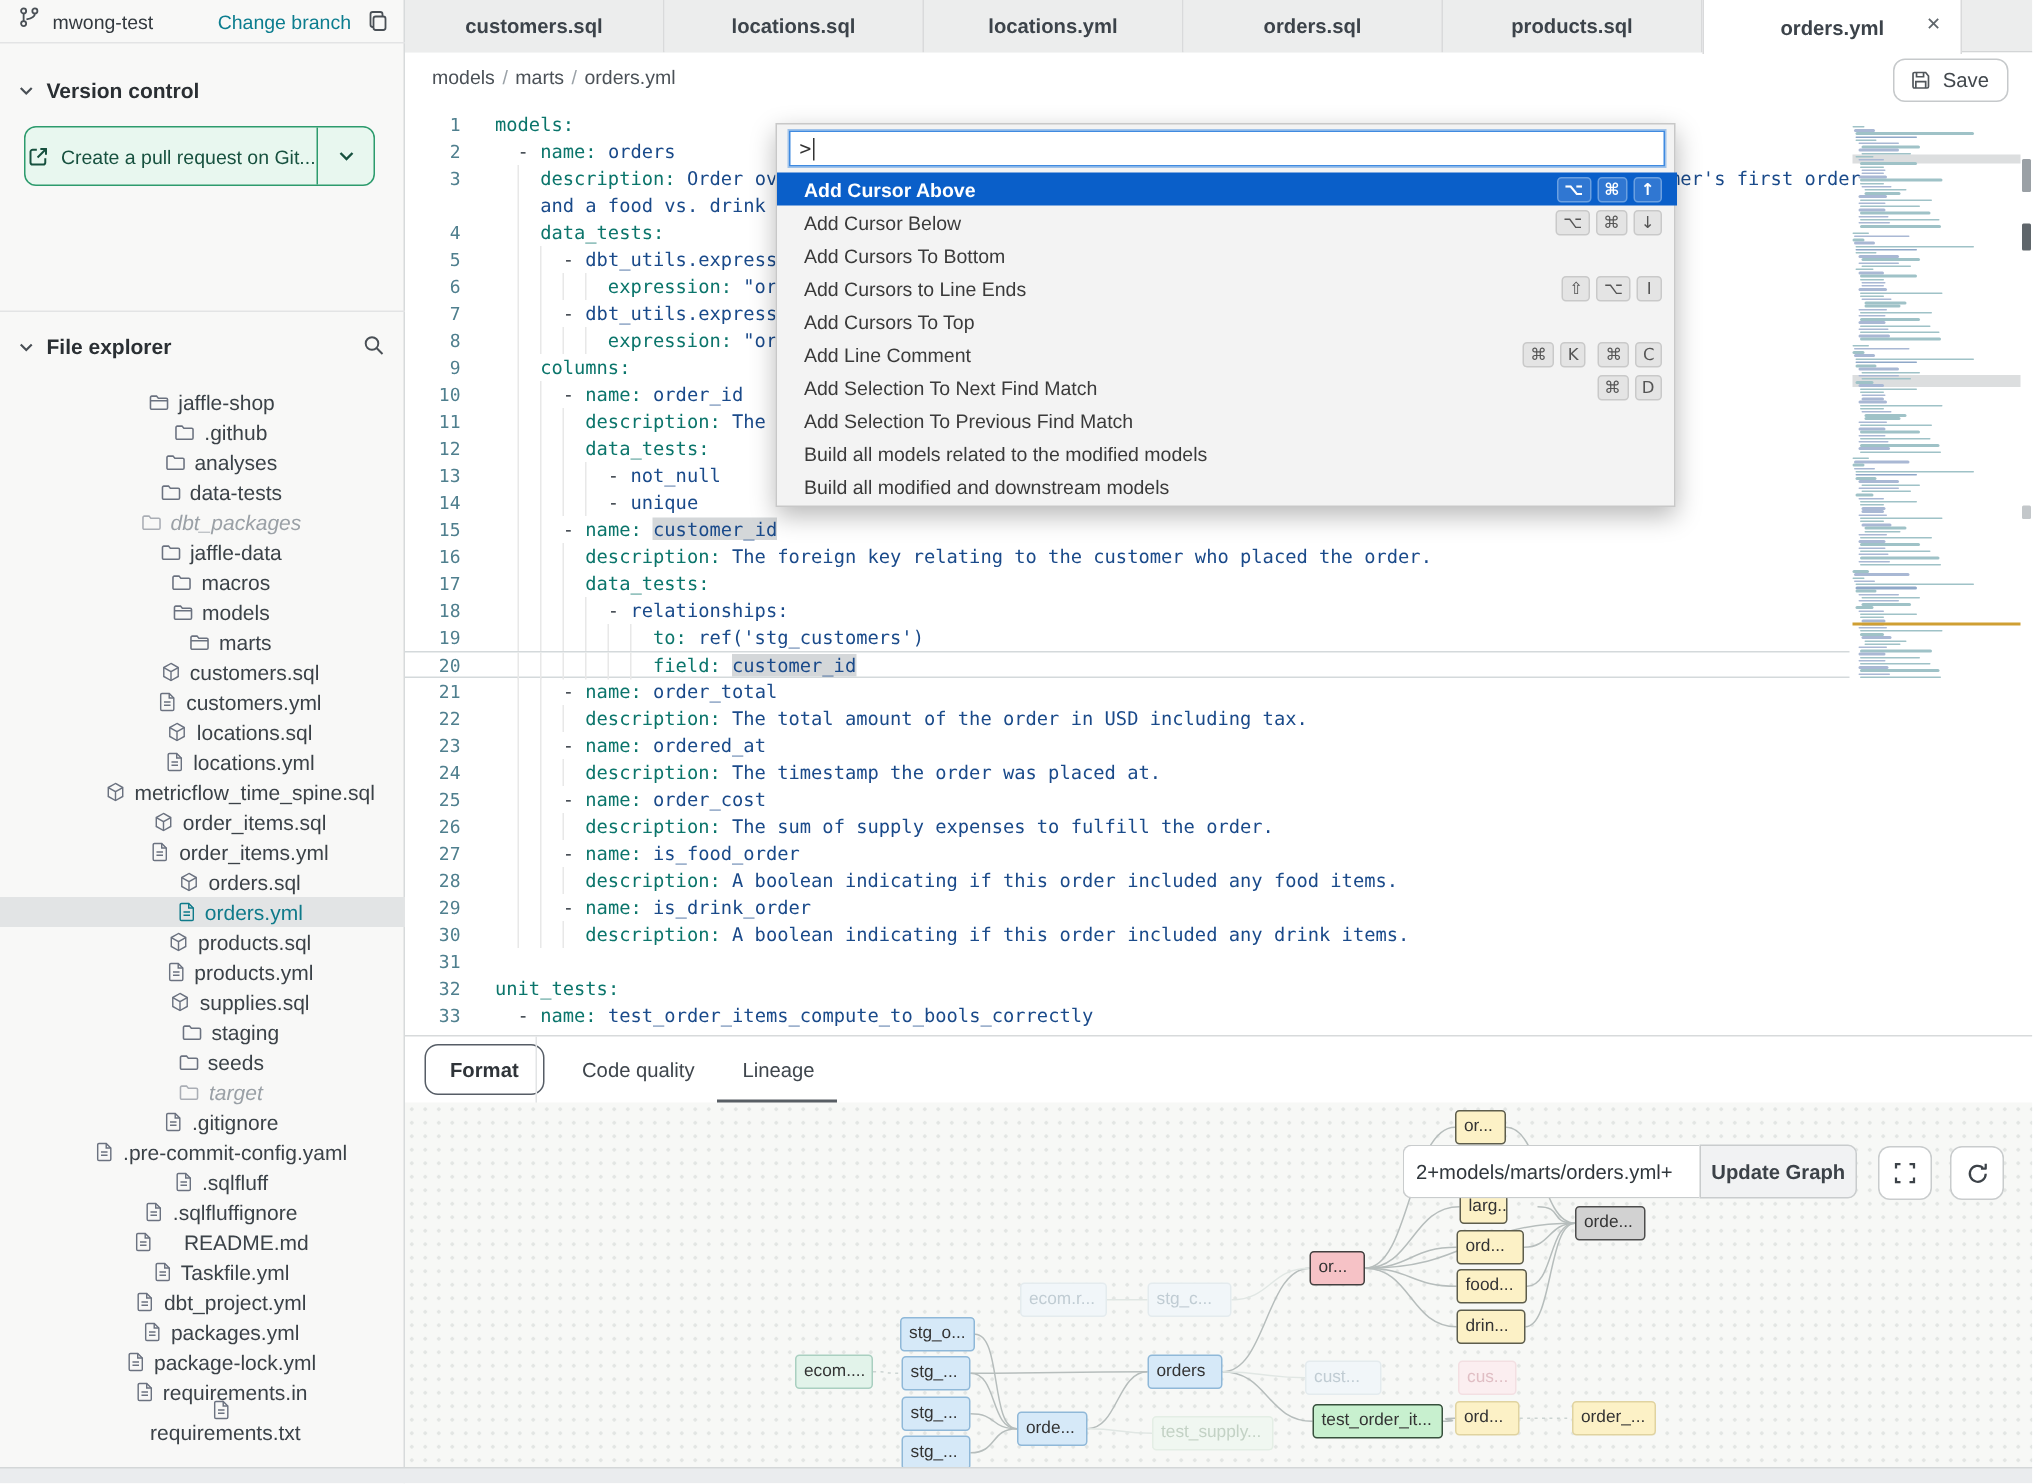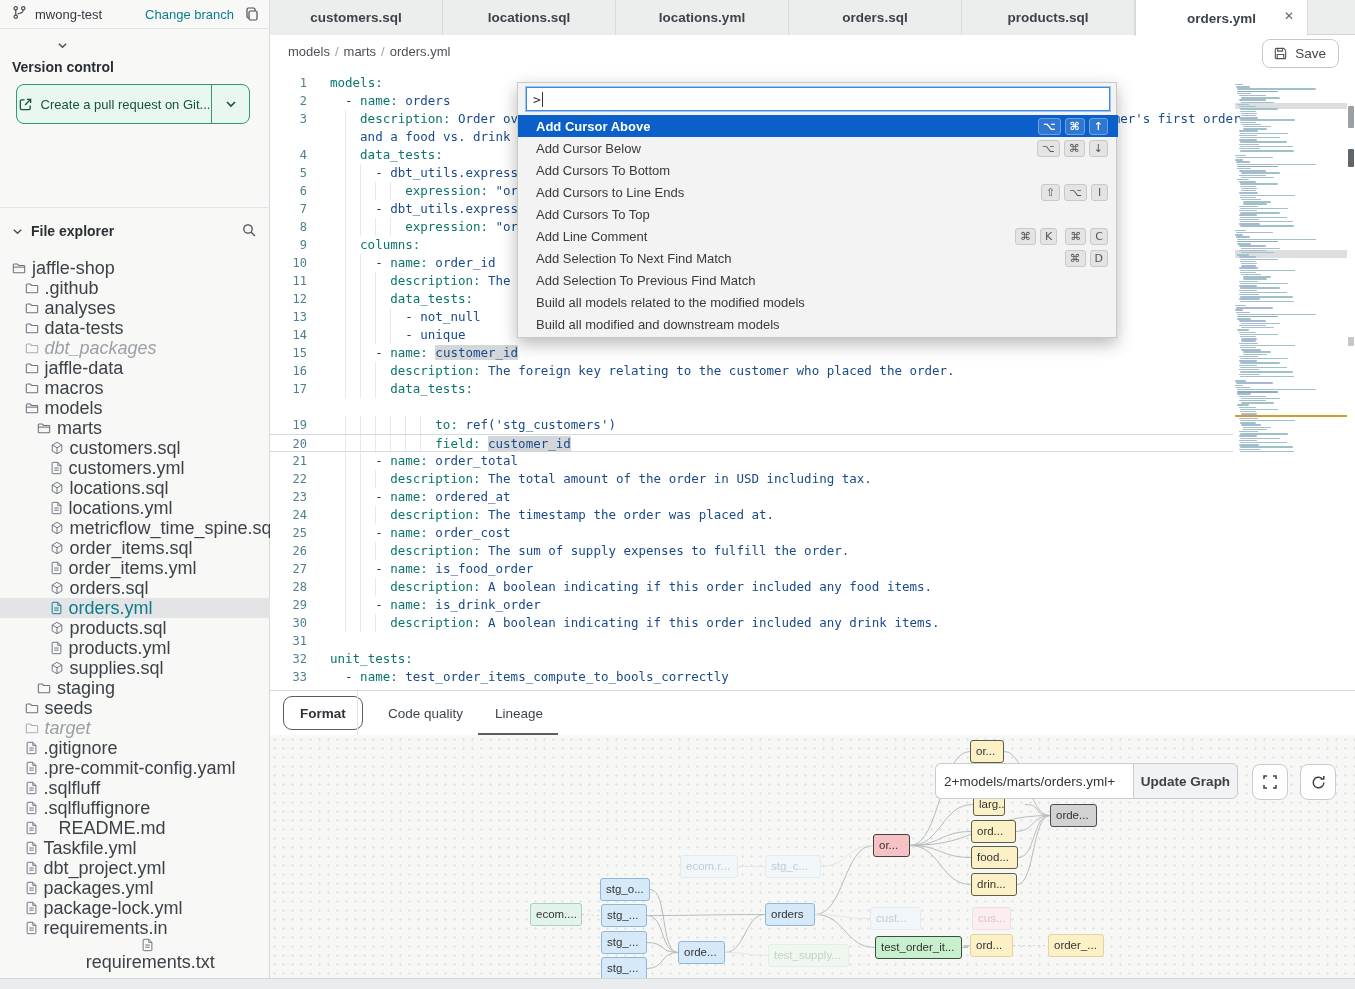--- a/index.html
+++ b/index.html
@@ -12,21 +12,21 @@
   .branch-name { font-size:13px; color:#33393f; margin-left:8px; flex:0 0 auto; }
   .change-branch { font-size:13px; color:#0c7d8f; margin-left:auto; cursor:pointer; }
   .copy-btn { margin-left:10px; display:flex; cursor:pointer; }
   .section-header { position:absolute; left:12px; display:flex; align-items:center; gap:8px; font-size:14px; font-weight:700; color:#2a2f33; cursor:pointer; }
   .pr-btn { position:absolute; left:16px; top:84px; width:234px; height:40px; background:#e8f7ef; border:1px solid #2d9b6d; border-radius:8px; display:flex; align-items:center; cursor:pointer; }
   .pr-main { flex:1; display:flex; align-items:center; justify-content:center; gap:8px; font-size:13px; color:#17513f; height:100%; }
   .pr-caret { width:38px; height:100%; border-left:1px solid #2d9b6d; display:flex; align-items:center; justify-content:center; }
   .fe-divider { position:absolute; left:0; top:207px; width:270px; border-top:1px solid #e3e4e5; }
   .fe-search { position:absolute; right:12px; top:222px; cursor:pointer; }
   .tree { position:absolute; left:0; top:258px; width:270px; }
-  .tree-row { height:20px; display:flex; align-items:center; font-size:18px; color:#3b4248; cursor:pointer; position:relative; }
+  .tree-row { height:20px; display:flex; align-items:center; font-size:14px; color:#3b4248; cursor:pointer; position:relative;justify-content:center; }
   .tree-row .lbl { margin-left:6px; white-space:nowrap; }
   .tree-row.muted .lbl { color:#9aa0a6; font-style:italic; }
   .tree-row.muted svg { opacity:.55; }
   .tree-row.sel { background:#e2e4e5; }
   .tree-row.sel .lbl { color:#0f7a8a; }
   .tree-row svg { flex:0 0 auto; }
 
   
   .tabbar { position:absolute; left:270px; top:0; width:1085px; height:35px; background:#eceded; border-bottom:1px solid #d3d5d6; }
   .tab { position:absolute; top:0; height:35px; width:173px; border-right:1px solid #d9dadb; display:flex; align-items:center; justify-content:center; font-size:13.5px; font-weight:600; color:#3c434a; cursor:pointer; background:#eceded; }
@@ -116,21 +116,21 @@
       <span class="branch-name">mwong-test</span>
       <span class="change-branch">Change branch</span>
       <span class="copy-btn">
         <svg width="16" height="16" viewBox="0 0 16 16" fill="none" stroke="#4a5056" stroke-width="1.2">
             <rect x="5" y="5" width="8" height="9" rx="1.5"></rect>
             <path d="M11 5V3.5A1.5 1.5 0 0 0 9.5 2H4.5A1.5 1.5 0 0 0 3 3.5v7A1.5 1.5 0 0 0 4.5 12H5"></path>
           </svg>
       </span>
     </div>
 
-    <div class="section-header" style="top:40px;flex-direction:column;">
+    <div class="section-header" style="top:52px;">
       <svg width="11" height="11" viewBox="0 0 12 12" fill="none" stroke="#4a5056" stroke-width="1.6">
           <path d="M2 4l4 4 4-4"></path>
         </svg>
       <span>Version control</span>
     </div>
 
     <div class="pr-btn">
       <span class="pr-main">
         <svg width="15" height="15" viewBox="0 0 16 16" fill="none" stroke="#17513f" stroke-width="1.4">
             <path d="M7 3H4a1.5 1.5 0 0 0-1.5 1.5V12A1.5 1.5 0 0 0 4 13.5h7.5A1.5 1.5 0 0 0 13 12V9"></path>
@@ -516,20 +516,21 @@
       <div class="crow" style="top: 148px;"><span class="ln">8</span><span class="ccode"><span class="g g0"></span><span class="g"></span><span class="g"></span><span class="g"></span><span class="g"></span><span class="sk">expression: </span><span class="sv">"order_total &gt;= subtotal"</span></span></div>
       <div class="crow" style="top: 166px;"><span class="ln">9</span><span class="ccode"><span class="g g0"></span><span class="g"></span><span class="sk">columns:</span></span></div>
       <div class="crow" style="top: 184px;"><span class="ln">10</span><span class="ccode"><span class="g g0"></span><span class="g"></span><span class="g"></span><span class="sd">- </span><span class="sk">name: </span><span class="sv">order_id</span></span></div>
       <div class="crow" style="top: 202px;"><span class="ln">11</span><span class="ccode"><span class="g g0"></span><span class="g"></span><span class="g"></span><span class="g"></span><span class="sk">description: </span><span class="sv">The unique key of the orders mart.</span></span></div>
       <div class="crow" style="top: 220px;"><span class="ln">12</span><span class="ccode"><span class="g g0"></span><span class="g"></span><span class="g"></span><span class="g"></span><span class="sk">data_tests:</span></span></div>
       <div class="crow" style="top: 238px;"><span class="ln">13</span><span class="ccode"><span class="g g0"></span><span class="g"></span><span class="g"></span><span class="g"></span><span class="g"></span><span class="sd">- </span><span class="sv">not_null</span></span></div>
       <div class="crow" style="top: 256px;"><span class="ln">14</span><span class="ccode"><span class="g g0"></span><span class="g"></span><span class="g"></span><span class="g"></span><span class="g"></span><span class="sd">- </span><span class="sv">unique</span></span></div>
       <div class="crow" style="top: 274px;"><span class="ln">15</span><span class="ccode"><span class="g g0"></span><span class="g"></span><span class="g"></span><span class="sd">- </span><span class="sk">name: </span><span class="sh">customer_id</span></span></div>
       <div class="crow" style="top: 292px;"><span class="ln">16</span><span class="ccode"><span class="g g0"></span><span class="g"></span><span class="g"></span><span class="g"></span><span class="sk">description: </span><span class="sv">The foreign key relating to the customer who placed the order.</span></span></div>
       <div class="crow" style="top: 310px;"><span class="ln">17</span><span class="ccode"><span class="g g0"></span><span class="g"></span><span class="g"></span><span class="g"></span><span class="sk">data_tests:</span></span></div>
+      <div class="crow" style="top: 328px;"><span class="ln">18</span><span class="ccode"><span class="g g0"></span><span class="g"></span><span class="g"></span><span class="g"></span><span class="g"></span><span class="sd">- </span><span class="sv">relationships:</span></span></div>
       <div class="crow" style="top: 346px;"><span class="ln">19</span><span class="ccode"><span class="g g0"></span><span class="g"></span><span class="g"></span><span class="g"></span><span class="g"></span><span class="g"></span><span class="g"></span><span class="sk">to: </span><span class="sv">ref('stg_customers')</span></span></div>
       <div class="crow cur" style="top: 364px;"><span class="ln">20</span><span class="ccode"><span class="g g0"></span><span class="g"></span><span class="g"></span><span class="g"></span><span class="g"></span><span class="g"></span><span class="g"></span><span class="sk">field: </span><span class="sh">customer_id</span></span></div>
       <div class="crow" style="top: 382px;"><span class="ln">21</span><span class="ccode"><span class="g g0"></span><span class="g"></span><span class="g"></span><span class="sd">- </span><span class="sk">name: </span><span class="sv">order_total</span></span></div>
       <div class="crow" style="top: 400px;"><span class="ln">22</span><span class="ccode"><span class="g g0"></span><span class="g"></span><span class="g"></span><span class="g"></span><span class="sk">description: </span><span class="sv">The total amount of the order in USD including tax.</span></span></div>
       <div class="crow" style="top: 418px;"><span class="ln">23</span><span class="ccode"><span class="g g0"></span><span class="g"></span><span class="g"></span><span class="sd">- </span><span class="sk">name: </span><span class="sv">ordered_at</span></span></div>
       <div class="crow" style="top: 436px;"><span class="ln">24</span><span class="ccode"><span class="g g0"></span><span class="g"></span><span class="g"></span><span class="g"></span><span class="sk">description: </span><span class="sv">The timestamp the order was placed at.</span></span></div>
       <div class="crow" style="top: 454px;"><span class="ln">25</span><span class="ccode"><span class="g g0"></span><span class="g"></span><span class="g"></span><span class="sd">- </span><span class="sk">name: </span><span class="sv">order_cost</span></span></div>
       <div class="crow" style="top: 472px;"><span class="ln">26</span><span class="ccode"><span class="g g0"></span><span class="g"></span><span class="g"></span><span class="g"></span><span class="sk">description: </span><span class="sv">The sum of supply expenses to fulfill the order.</span></span></div>
       <div class="crow" style="top: 490px;"><span class="ln">27</span><span class="ccode"><span class="g g0"></span><span class="g"></span><span class="g"></span><span class="sd">- </span><span class="sk">name: </span><span class="sv">is_food_order</span></span></div>
       <div class="crow" style="top: 508px;"><span class="ln">28</span><span class="ccode"><span class="g g0"></span><span class="g"></span><span class="g"></span><span class="g"></span><span class="sk">description: </span><span class="sv">A boolean indicating if this order included any food items.</span></span></div>

